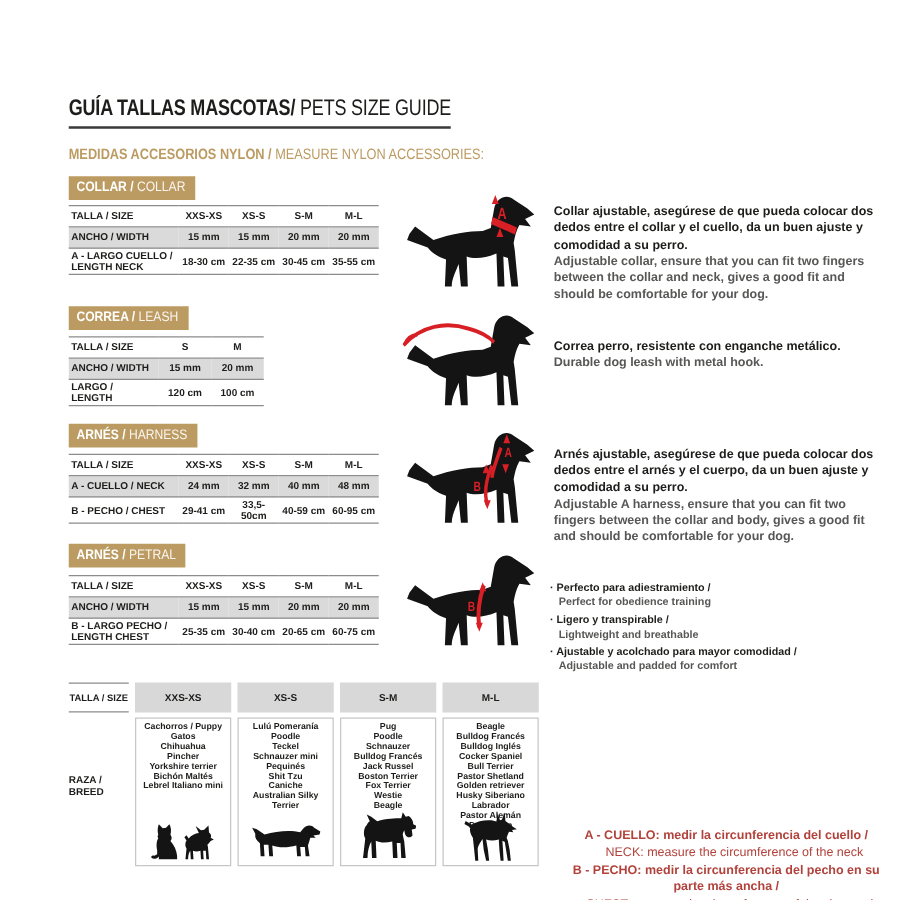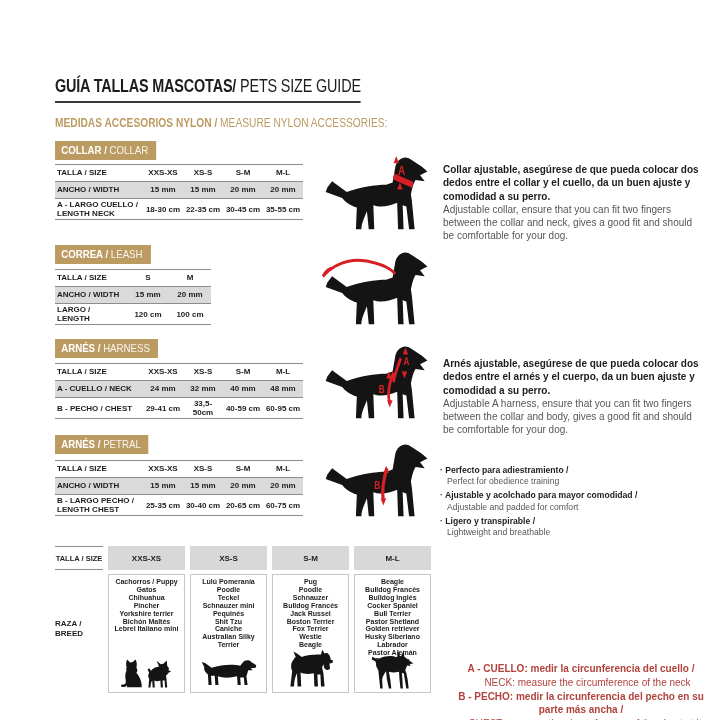--- a/index.html
+++ b/index.html
@@ -23,21 +23,21 @@
   table.spec { position:absolute; left:55px; border-collapse:collapse; table-layout:fixed; }
   table.spec th, table.spec td { font-size:8px; font-weight:700; height:17px; padding:1px 2px; color:#1d1d1b; line-height:1.15; }
   table.spec .lbl { text-align:left; }
   table.spec .val { text-align:center; }
   table.spec thead tr { border-top:1px solid #8c8c8c; }
   table.spec tr { border-bottom:1px solid #8c8c8c; }
   table.spec tr.gray { background:#dadada; }
 
   .desc { position:absolute; left:443px; width:262px; font-size:10px; line-height:1.33; }
   .desc-es { font-weight:700; color:#1d1d1b; }
-  .desc-en { font-weight:400; color:#575756; }
+  .desc-en { font-weight:700; color:#575756; }
 
   .features { position:absolute; left:440px; width:262px; font-size:8.6px; line-height:1.3; }
   .feature { margin-bottom:3px; }
   .feature .desc-es::before { content:"· "; }
   .feature .desc-en { padding-left:7px; }
 
   .dog { position:absolute; }
 
   
   .bt-sizecell { position:absolute; left:55px; top:513px; width:48px; height:24px;
@@ -162,20 +162,24 @@
       </tr>
     </tbody>
   </table>
 
   <svg class="dog" style="left:322px;top:212px" width="110" height="84" viewBox="0 0 120 70" preserveAspectRatio="none">
     <use href="#dog-base"></use>
     <path d="M1,26 C16,13 38,10 58,15 C68,17 75,20 80,24" stroke="#d91f26" stroke-width="2.6" fill="none"></path>
     <path d="M1,26 C4,21 8,19 13,19" stroke="#d91f26" stroke-width="2.2" fill="none"></path>
   </svg>
 
+  <div class="desc" style="top:238px">
+    <div class="desc-es">Correa perro, resistente con enganche metálico.</div>
+    <div class="desc-en">Durable dog leash with metal hook.</div>
+  </div>
 
   <div class="badge" style="top:306px">
     <span>ARNÉS /</span>
     <span class="b-en">HARNESS</span>
   </div>
 
   <table class="spec" style="top:330px;width:248px">
     <colgroup>
         <col style="width:88px">
         <col style="width:40px">
@@ -274,26 +278,26 @@
     <path d="M67,57 L64,51 L70,51 Z" fill="#d91f26"></path>
     <text x="57" y="43" font-size="9" font-weight="bold" fill="#d91f26" font-family="Liberation Sans, sans-serif">B</text>
   </svg>
 
   <div class="features" style="top:432px">
     <div class="feature">
       <div class="desc-es">Perfecto para adiestramiento /</div>
       <div class="desc-en">Perfect for obedience training</div>
     </div>
     <div class="feature">
+      <div class="desc-es">Ligero y transpirable /</div>
+      <div class="desc-en">Lightweight and breathable</div>
+    </div>
+    <div class="feature">
       <div class="desc-es">Ajustable y acolchado para mayor comodidad /</div>
       <div class="desc-en">Adjustable and padded for comfort</div>
-    </div>
-    <div class="feature">
-      <div class="desc-es">Ligero y transpirable /</div>
-      <div class="desc-en">Lightweight and breathable</div>
     </div>
   </div>
 
   <div class="bt-sizecell">TALLA / SIZE</div>
   <div class="bt-h" style="left:108px">XXS-XS</div>
   <div class="bt-h" style="left:190px">XS-S</div>
   <div class="bt-h" style="left:272px">S-M</div>
   <div class="bt-h" style="left:354px">M-L</div>
 
   <div class="bt-rowlabel">RAZA /

